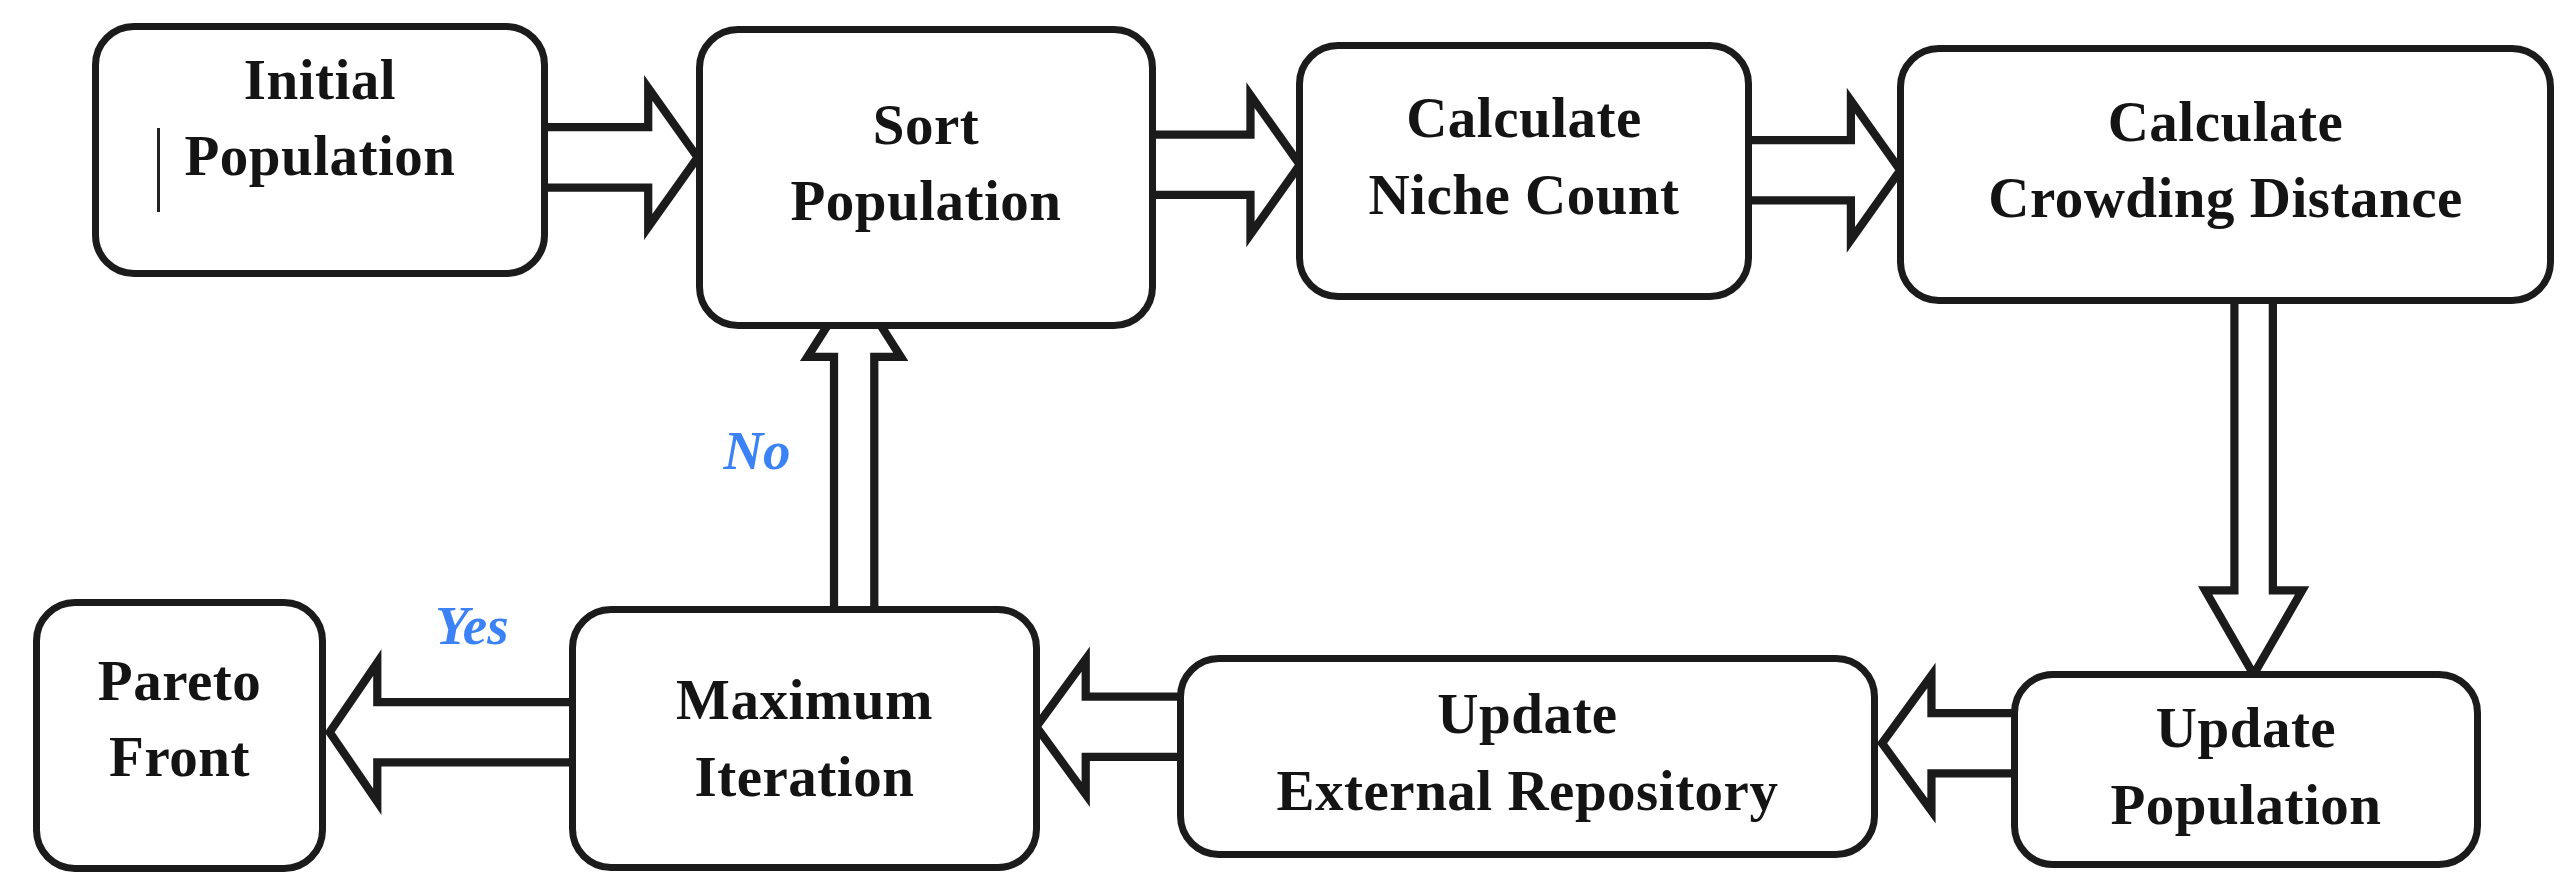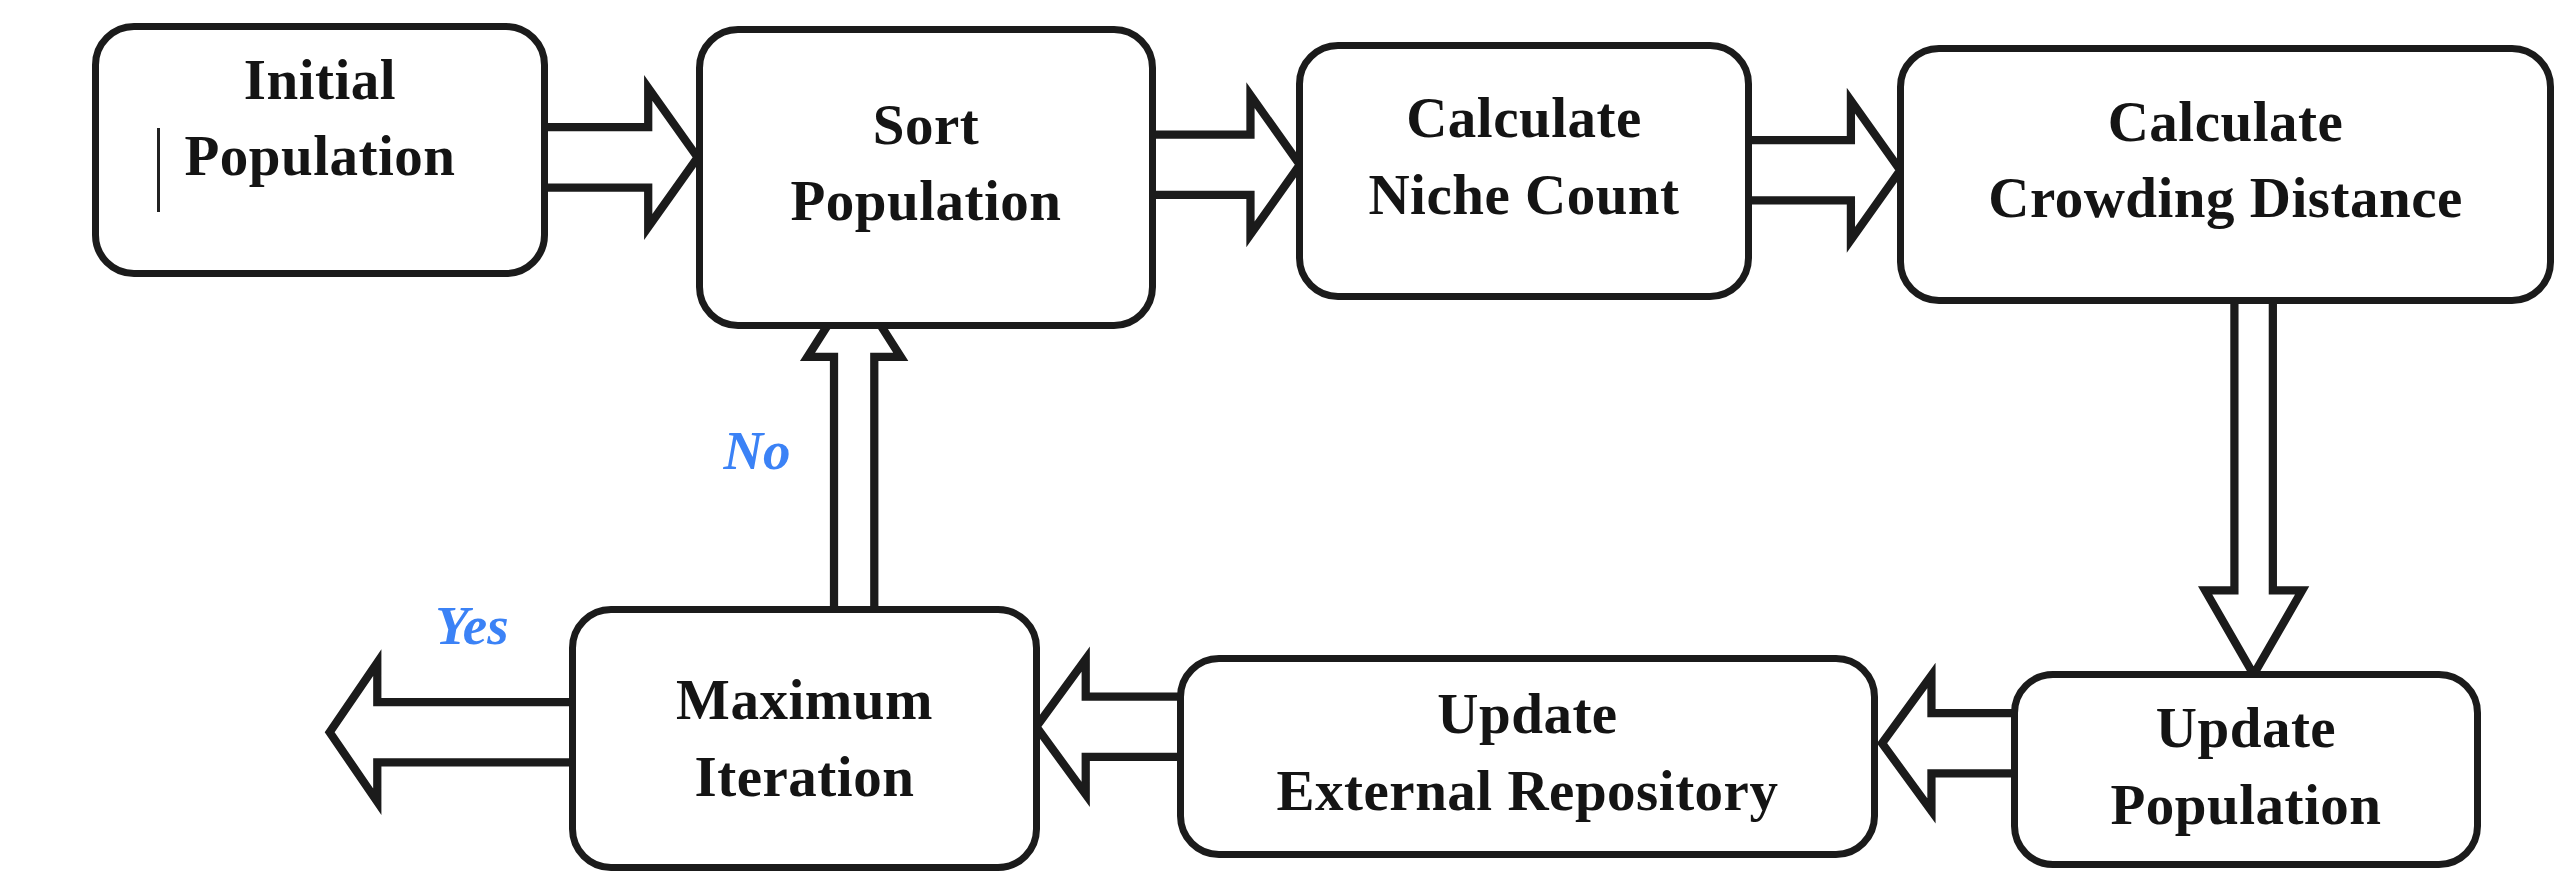--- a/index.html
+++ b/index.html
@@ -110,20 +110,24 @@
   <div class="node" style="left:1177px; top:655px; width:701px; height:203px; padding-bottom:7.3px;">
     <span class="node-label">Update
 External Repository</span>
   </div>
 
   <div class="node" style="left:569px; top:606px; width:471px; height:265px; ">
     <span class="node-label">Maximum
 Iteration</span>
   </div>
 
+  <div class="node" style="left:33px; top:599px; width:293px; height:273px; padding-bottom:33px;">
+    <span class="node-label">Pareto
+Front</span>
+  </div>
 
   <div class="edge-label" style="left:700px; top:419px; width:114px;">No</div>
 
   <div class="edge-label" style="left:410px; top:594px; width:124px;">Yes</div>
 
   <div class="cursor-artifact" style="left:157px; top:128px;"></div>
 
 </div>
 
 

